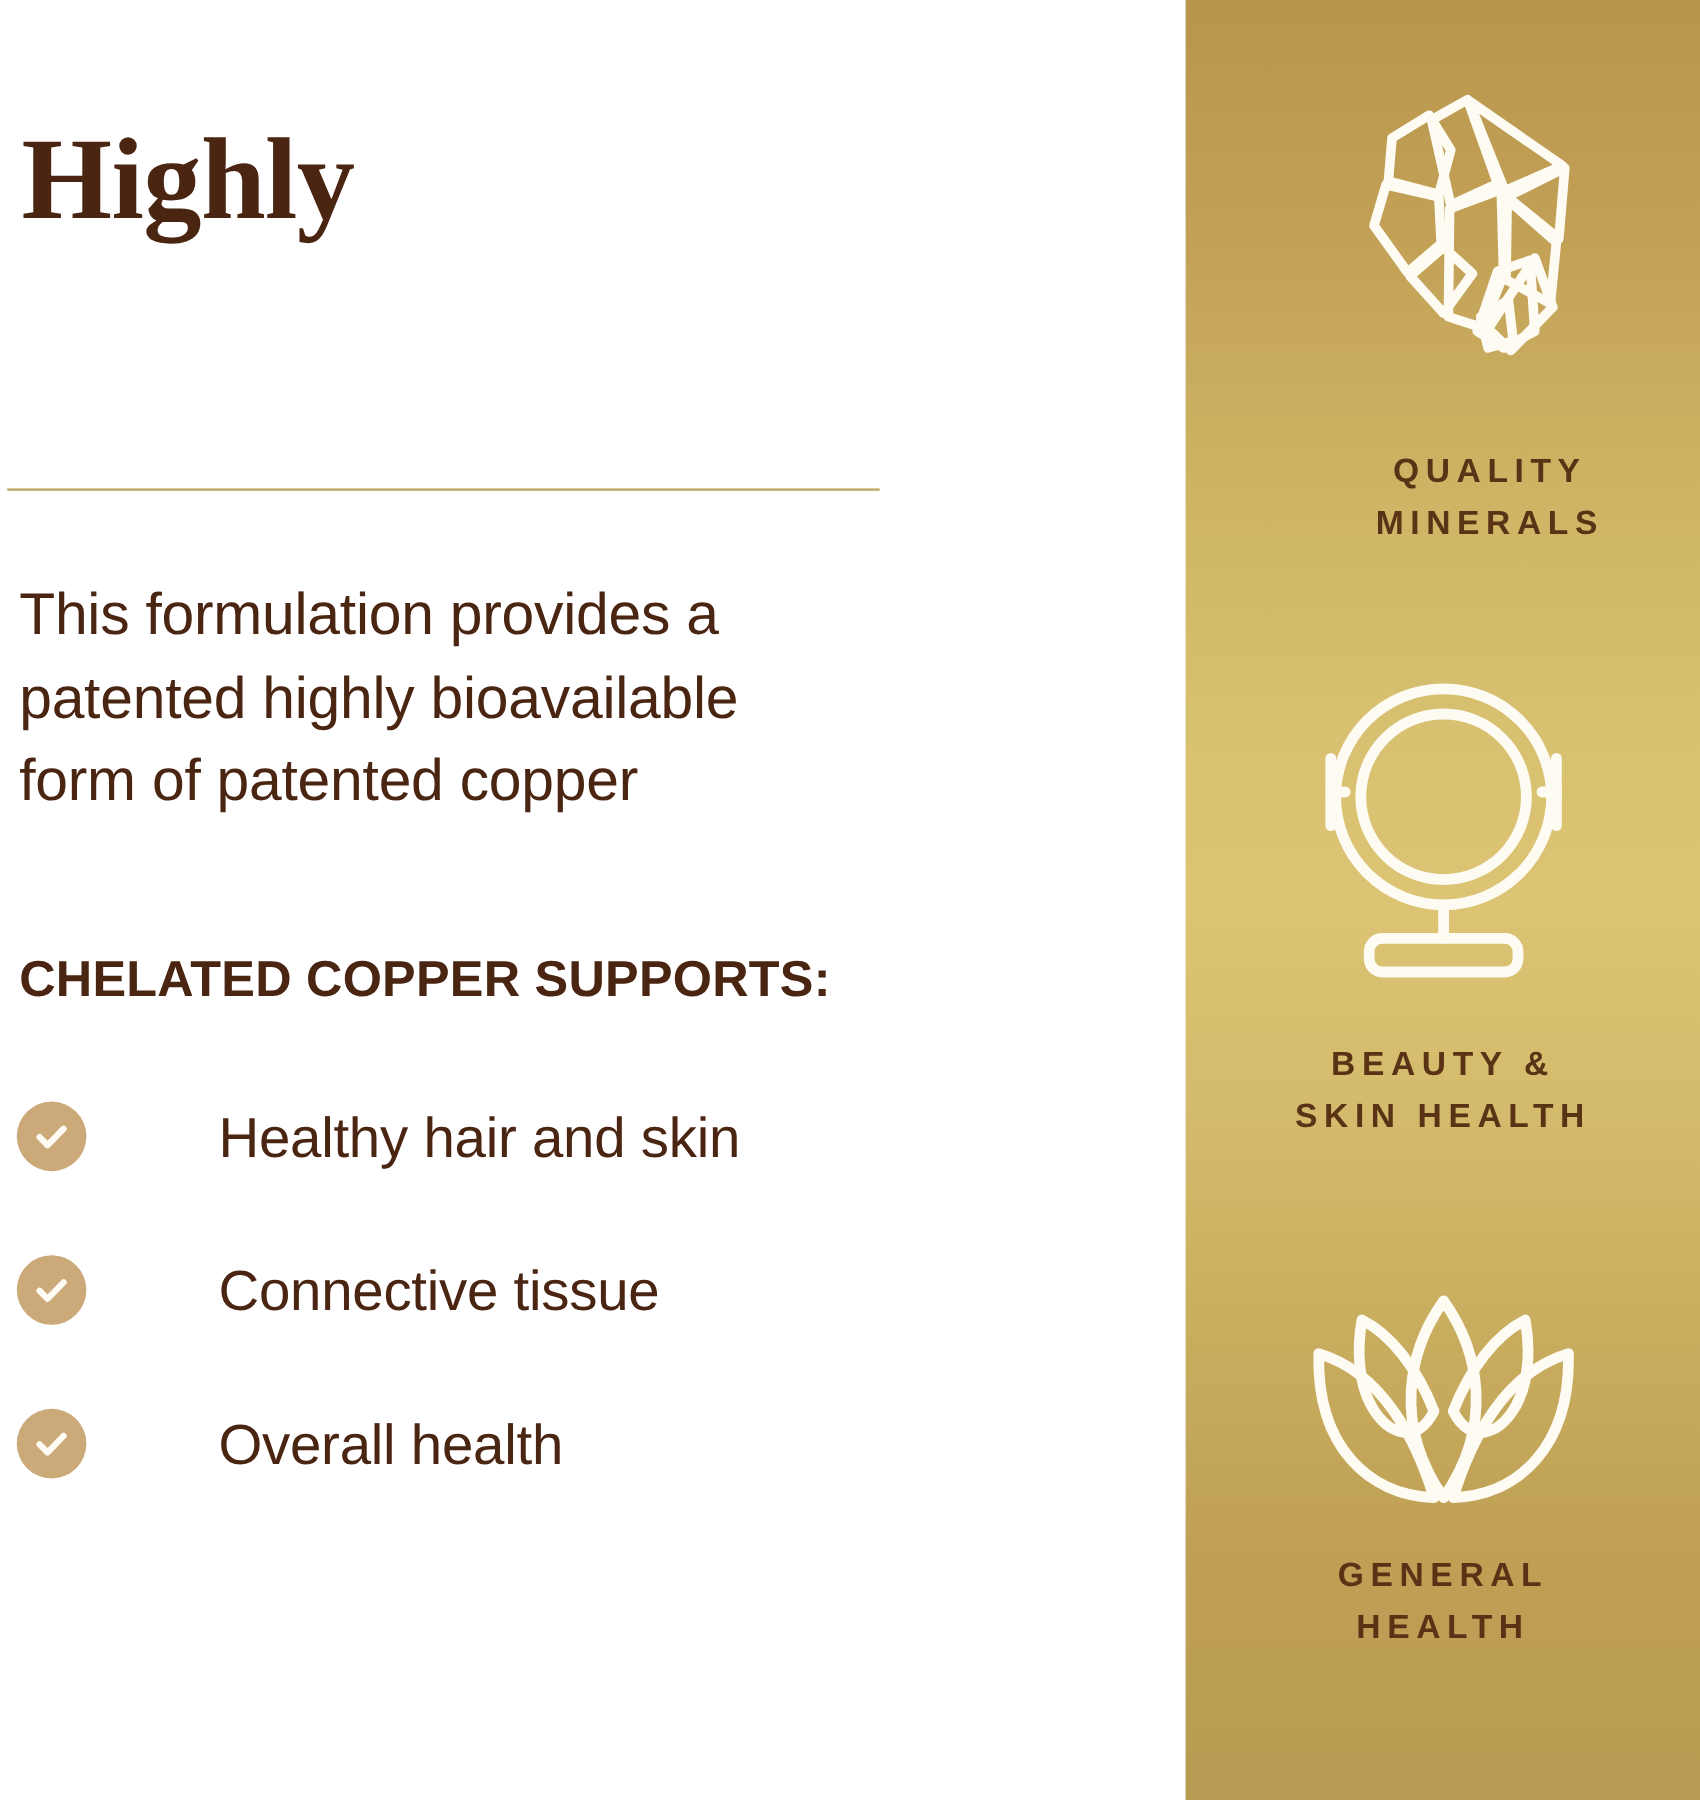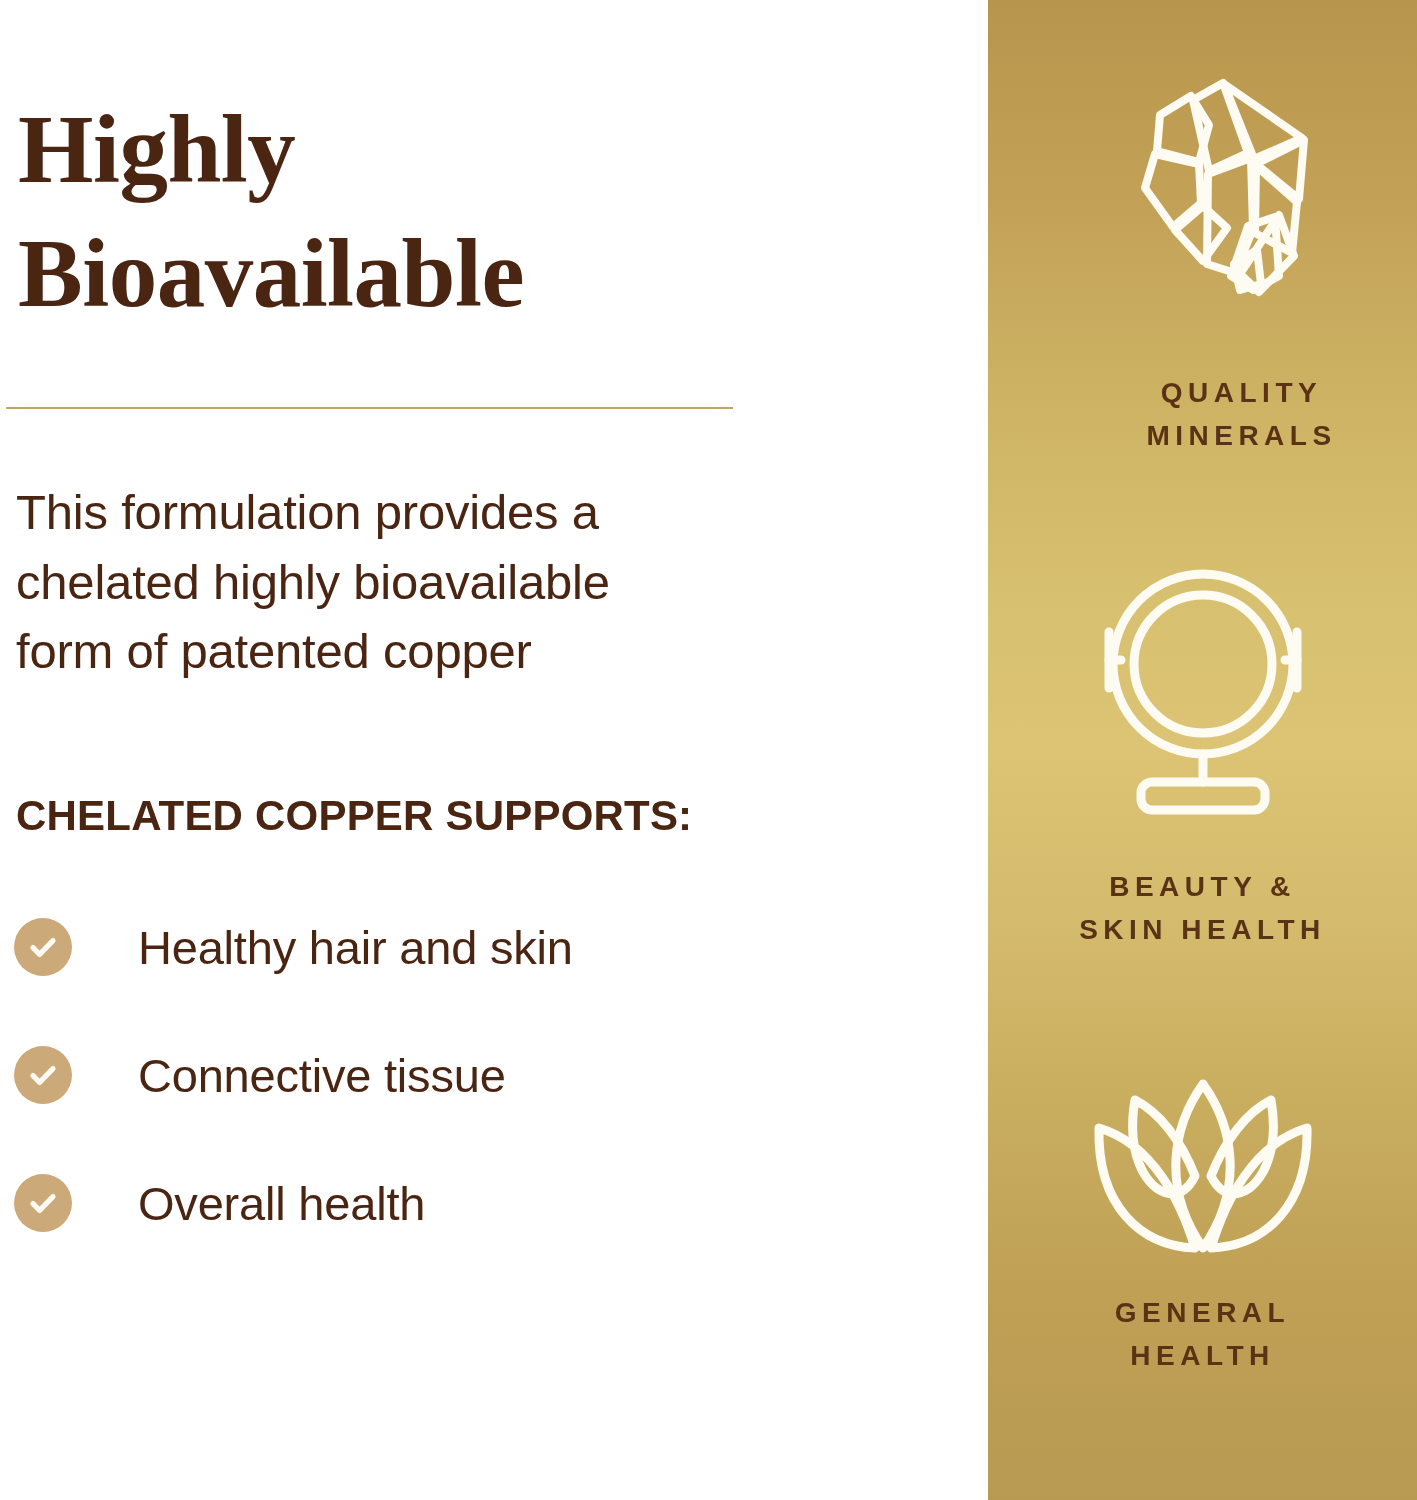--- a/index.html
+++ b/index.html
@@ -95,20 +95,21 @@
     width: 760px;
     margin: 0;
     padding: 0;
     list-style: none;
   }
   .benefit-item {
     display: flex;
     align-items: center;
     height: 70px;
     margin-bottom: 58px;
+    gap: 44px;
   }
   .benefit-item:last-child {
     margin-bottom: 0;
   }
   .check-badge {
     flex: 0 0 58px;
     width: 58px;
     height: 58px;
     border-radius: 50%;
     background: #cba978;
@@ -188,28 +189,27 @@
 </style>
 </head>
 <body>
 
 <div class="infographic">
 
   <div class="left-panel">
 
     <h1 class="headline">
       <span class="hl-line">Highly</span>
-      <span class="hl-line">Bioavailable</span>
     </h1>
 
     <div class="divider"></div>
 
     <p class="body-copy">
       <span class="bc-line">This formulation provides a</span>
-      <span class="bc-line">chelated highly bioavailable</span>
+      <span class="bc-line">patented highly bioavailable</span>
       <span class="bc-line">form of patented copper</span>
     </p>
 
     <h2 class="supports-title">CHELATED COPPER SUPPORTS:</h2>
 
     <ul class="benefit-list">
 
       <li class="benefit-item">
         <span class="check-badge">
           <svg width="34" height="34" viewBox="0 0 34 34" aria-hidden="true">

